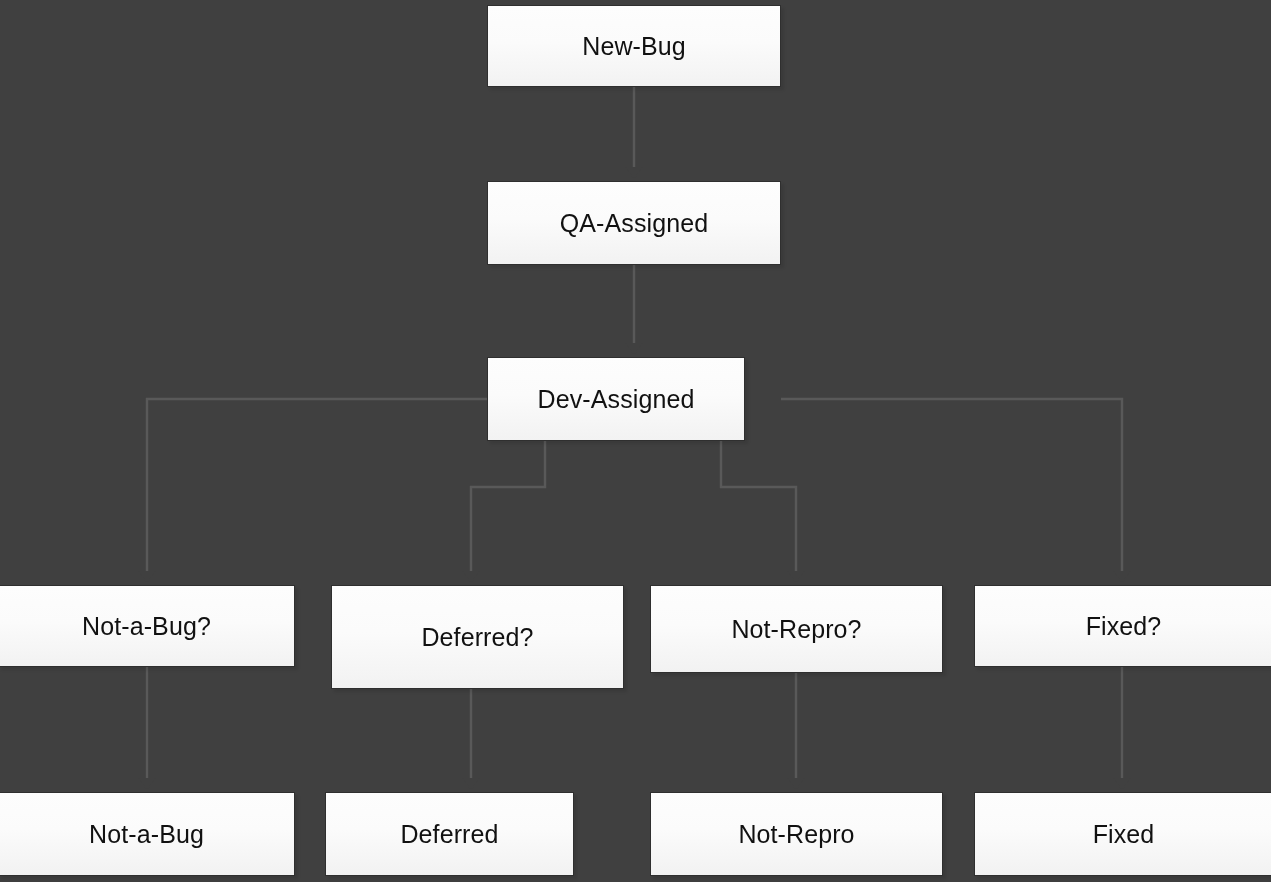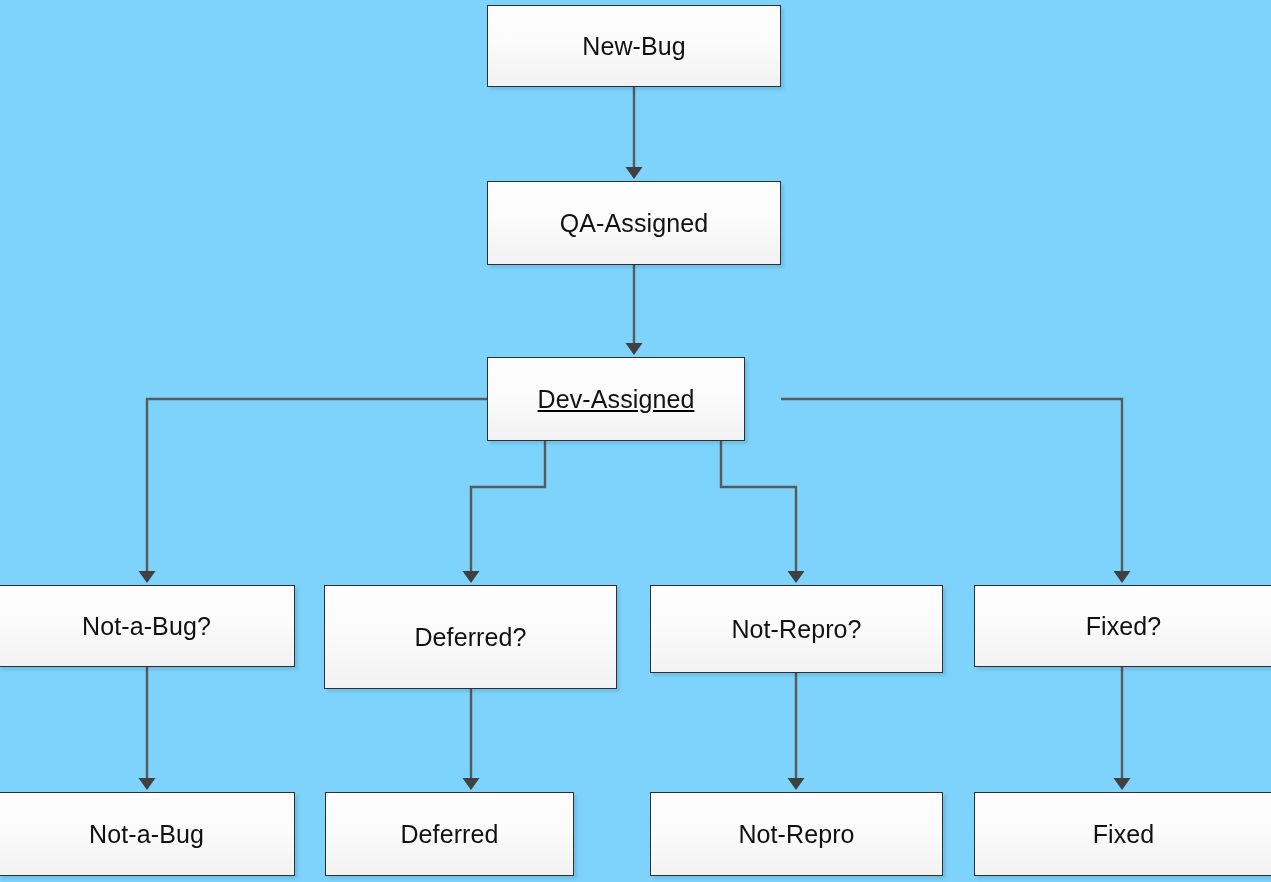--- a/index.html
+++ b/index.html
@@ -7,21 +7,21 @@
     padding: 0;
     background: #ffffff;
   }
   body {
     font-family: "Liberation Sans", sans-serif;
   }
   #canvas {
     position: relative;
     width: 1271px;
     height: 882px;
-    background: #7dd3fc;
+    background: #404040;
     overflow: hidden;
   }
   .node {
     position: absolute;
     box-sizing: border-box;
     border: 1.6px solid #2f2f2f;
     background: linear-gradient(to bottom, #fdfdfd 0%, #fbfbfb 45%, #f2f2f2 100%);
     box-shadow: 3px 3px 3px rgba(0,0,0,0.10);
     display: flex;
     align-items: center;
@@ -104,27 +104,27 @@
       </g>
     </svg>
 
   <div id="node-layer">
       <div class="node" style="left: 487px; top: 5px; width: 294px; height: 82px;">
         <span class="node-label">New-Bug</span>
       </div>
       <div class="node" style="left: 487px; top: 181px; width: 294px; height: 84px;">
         <span class="node-label">QA-Assigned</span>
       </div>
-      <div class="node" style="left: 487px; top: 357px; width: 258px; height: 84px; text-decoration: underline;">
+      <div class="node" style="left: 487px; top: 357px; width: 258px; height: 84px;">
         <span class="node-label">Dev-Assigned</span>
       </div>
       <div class="node" style="left: -2px; top: 585px; width: 297px; height: 82px;">
         <span class="node-label">Not-a-Bug?</span>
       </div>
-      <div class="node" style="left: 324px; top: 585px; width: 293px; height: 104px; justify-content: center;">
+      <div class="node" style="left: 331px; top: 585px; width: 293px; height: 104px; justify-content: center;">
         <span class="node-label">Deferred?</span>
       </div>
       <div class="node" style="left: 650px; top: 585px; width: 293px; height: 88px;">
         <span class="node-label">Not-Repro?</span>
       </div>
       <div class="node" style="left: 974px; top: 585px; width: 299px; height: 82px;">
         <span class="node-label">Fixed?</span>
       </div>
       <div class="node" style="left: -2px; top: 792px; width: 297px; height: 84px;">
         <span class="node-label">Not-a-Bug</span>

